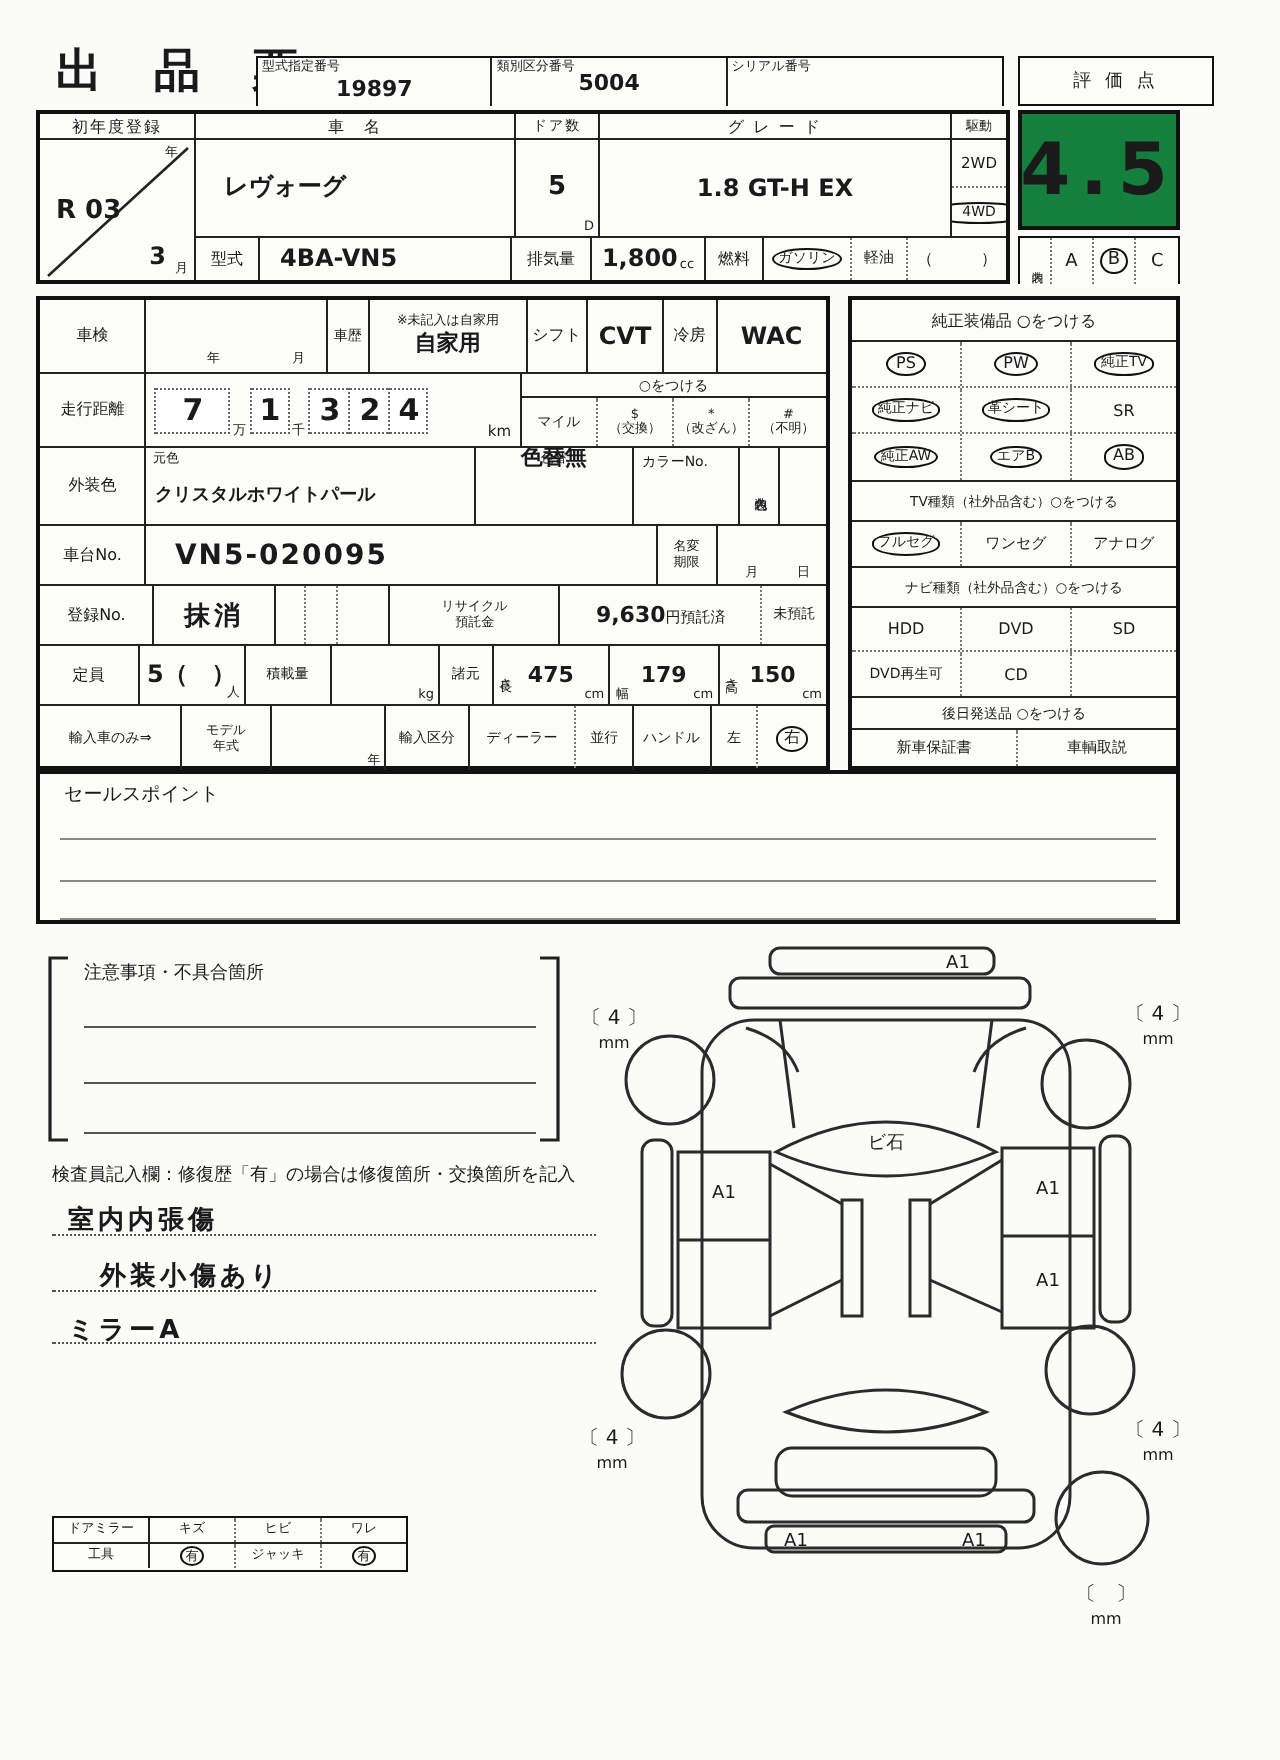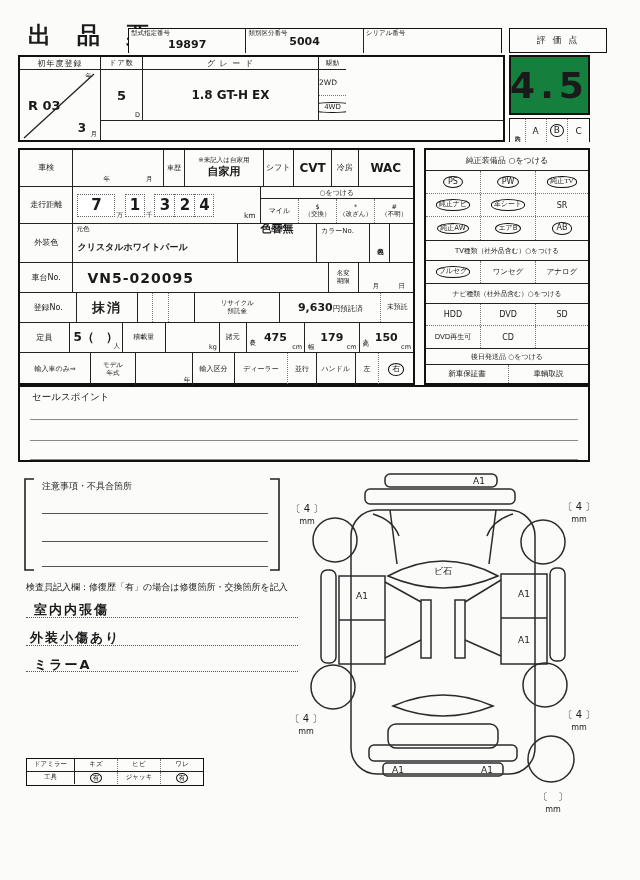--- a/index.html
+++ b/index.html
@@ -87,44 +87,71 @@
         </svg>
         <span class="abs t6" style="right:8px;top:3px;">年</span>
         <span class="abs" style="left:8px;top:28px;font-size:13px;font-weight:bold;">R 03</span>
         <span class="abs" style="right:14px;bottom:5px;font-size:12px;font-weight:bold;">3</span>
         <span class="abs t6" style="right:3px;bottom:2px;">月</span>
       </div>
     </div>
     <div class="col" style="flex:1;">
 
       <div style="display:flex;height:63px;border-bottom:1px solid #222;">
+        <div class="col c" style="width:160px;padding:0;align-items:stretch;">
+          <div class="hd" style="height:13px;">車　名</div>
+          <div class="bd" style="justify-content:flex-start;padding-left:14px;">
+            <span class="v">レヴォーグ</span>
+            </div>
+        </div>
         <div class="col c" style="width:42px;padding:0;align-items:stretch;">
           <div class="hd" style="height:13px;font-size:7px;">ドア数</div>
           <div class="bd">
               <span style="font-size:13px;font-weight:bold;">5</span>
             <span class="un">D</span>
             </div>
         </div>
         <div class="col c" style="width:176px;padding:0;align-items:stretch;">
           <div class="hd" style="height:13px;">グ レ ー ド</div>
           <div class="bd">
               <span class="v">1.8 GT-H EX</span>
             </div>
         </div>
         <div class="col c e" style="width:27px;padding:0;align-items:stretch;">
           <div class="hd" style="height:13px;font-size:6.5px;letter-spacing:0;">駆動</div>
-          <div style="flex:1;display:flex;align-items:center;justify-content:flex-start;font-size:7.5px;">
+          <div style="flex:1;display:flex;align-items:center;justify-content:center;font-size:7.5px;">
             <span>2WD</span>
             </div>
           <div style="flex:1;display:flex;align-items:center;justify-content:center;border-top:1px dotted #777;font-size:7px;">
             <span class="ci" style="padding:0 16px;">4WD</span>
             </div>
         </div>
       </div>
 
+      <div style="display:flex;height:22px;">
+        <div class="c lb" style="width:32px;">型式</div>
+        <div class="c" style="width:126px;justify-content:flex-start;padding-left:10px;">
+          <span class="v">4BA-VN5</span>
+          </div>
+        <div class="c lb" style="width:40px;">排気量</div>
+        <div class="c" style="width:57px;">
+          <span class="v">1,800</span>
+          <span class="t6" style="margin:6px 0 0 1px;">cc</span>
+          </div>
+        <div class="c lb" style="width:29px;">燃料</div>
+        <div class="c d" style="width:44px;font-size:7px;">
+          <span class="ci" style="padding:0 2px;">ガソリン</span>
+          </div>
+        <div class="c d" style="width:28px;font-size:7.5px;">
+          <span>軽油</span>
+          </div>
+        <div class="c e" style="width:49px;font-size:8px;">
+          <span>（　　　）</span>
+          </div>
+      </div>
     </div>
   </div>
 
   <div class="abs bx" style="left:18px;top:148px;width:397px;height:237px;">
 
     <div class="rw" style="height:37px;">
       <div class="c lb" style="width:54px;">車検</div>
       <div class="c" style="width:91px;">
         <span class="abs t6" style="left:30px;bottom:3px;">年</span>
         <span class="abs t6" style="right:10px;bottom:3px;">月</span>
@@ -281,21 +308,21 @@
   <div class="abs bx" style="left:424px;top:148px;width:166px;height:237px;">
     <div class="gridhd" style="height:21px;font-size:8px;">純正装備品 ○をつける</div>
     <div class="rw" style="height:23px;border-bottom:1px dotted #777;">
       <div class="c d" style="width:55px;font-size:8px;">
           <span class="ci">PS</span>
         </div>
       <div class="c d" style="width:55px;font-size:8px;">
           <span class="ci">PW</span>
         </div>
       <div class="c e" style="width:52px;font-size:7px;">
-          <span class="ci" style="padding:0 2px;font-family:Liberation Serif, serif;">純正TV</span>
+          <span class="ci" style="padding:0 2px;">純正TV</span>
         </div>
     </div>
     <div class="rw" style="height:23px;border-bottom:1px dotted #777;">
       <div class="c d" style="width:55px;font-size:7px;">
           <span class="ci" style="padding:0 2px;">純正ナビ</span>
         </div>
       <div class="c d" style="width:55px;font-size:7px;">
           <span class="ci" style="padding:0 2px;">革シート</span>
         </div>
       <div class="c e" style="width:52px;font-size:8px;">
@@ -352,21 +379,21 @@
   </svg>
   <span class="abs" style="left:42px;top:480px;font-size:9px;">注意事項・不具合箇所</span>
   <div class="abs line" style="left:42px;top:513px;width:226px;"></div>
   <div class="abs line" style="left:42px;top:541px;width:226px;"></div>
   <div class="abs line" style="left:42px;top:566px;width:226px;"></div>
 
   <span class="abs" style="left:26px;top:581px;font-size:9px;">検査員記入欄：修復歴「有」の場合は修復箇所・交換箇所を記入</span>
   <div class="abs dotline" style="left:26px;top:599px;width:272px;height:19px;">
     <span class="note" style="margin-left:8px;">室内内張傷</span></div>
   <div class="abs dotline" style="left:26px;top:627px;width:272px;height:19px;">
-    <span class="note" style="margin-left:4px;">外装小傷あり</span></div>
+    <span class="note" style="margin-left:24px;">外装小傷あり</span></div>
   <div class="abs dotline" style="left:26px;top:654px;width:272px;height:18px;">
     <span class="note" style="margin-left:8px;">ミラーA</span></div>
 
   <div class="abs bx1" style="left:26px;top:758px;width:178px;height:28px;">
     <div class="rw" style="height:13px;">
       <div class="c t6" style="width:48px;">ドアミラー</div>
       <div class="c d t6" style="width:43px;">キズ</div>
       <div class="c d t6" style="width:43px;">ヒビ</div>
       <div class="c e t6" style="width:42px;">ワレ</div>
     </div>

